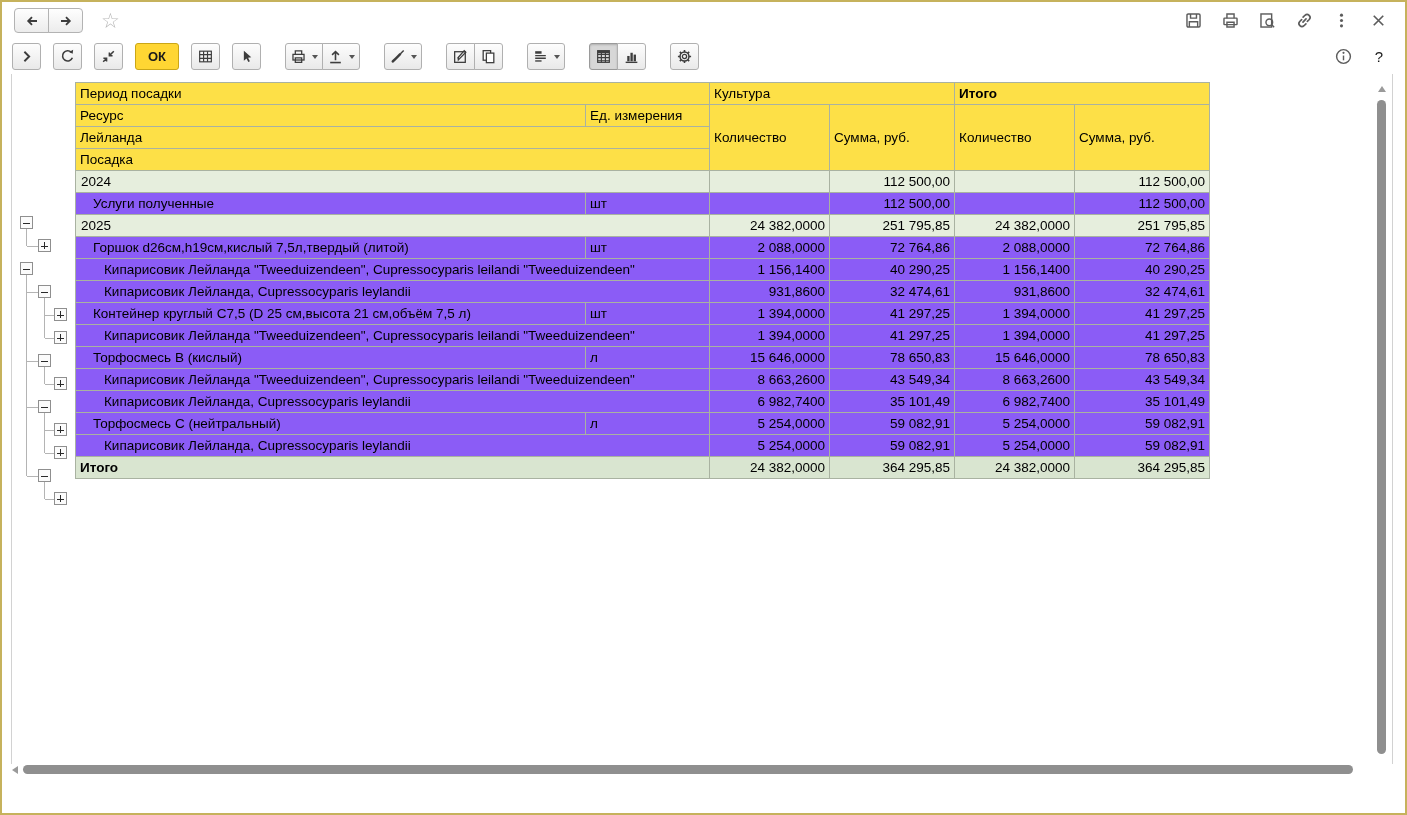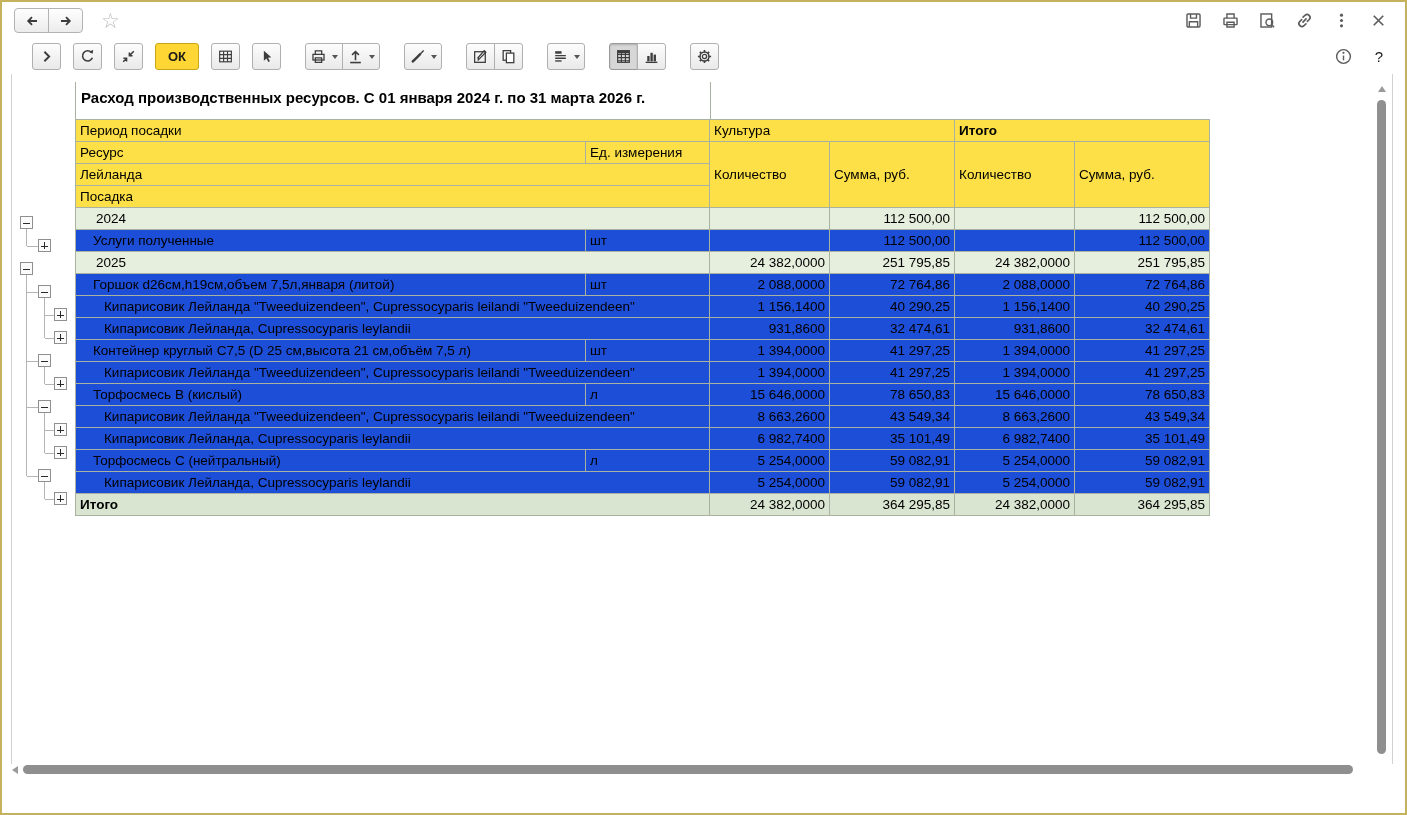--- a/index.html
+++ b/index.html
@@ -11,21 +11,21 @@
   .navbtn{width:35px;height:25px;box-sizing:border-box;border:1px solid #b3b3b3;background:linear-gradient(#fefefe,#ececec);display:flex;align-items:center;justify-content:center;color:#3c3c3c;cursor:pointer;}
   .navbtn:first-child{border-radius:4px 0 0 4px;}
   .navbtn:last-child{border-radius:0 4px 4px 0;margin-left:-1px;}
   .star{margin-left:18px;font-size:21px;color:#b9b9b9;line-height:1;}
   .wintitle{margin-left:14px;font-size:16px;color:#1a1a1a;}
   .titlebar-icons{margin-left:auto;display:flex;align-items:center;gap:15px;padding-right:16px;color:#5c5c5c;}
   .tb-icon{width:22px;height:22px;display:flex;align-items:center;justify-content:center;cursor:pointer;}
 
   
   .toolbar{position:absolute;left:0;top:37px;right:0;height:35px;background:#fff;display:flex;align-items:center;border-bottom:1px solid #e3e3e3;}
-  .tbar-inner{display:flex;align-items:center;margin-left:30px;}
+  .tbar-inner{display:flex;align-items:center;margin-left:10px;}
   .btn-group{display:flex;margin-right:12px;}
   .btn-group.gap-lg{margin-right:24px;}
   .btn{min-width:29px;height:27px;box-sizing:border-box;border:1px solid #b0b0b0;background:linear-gradient(#fdfdfd,#e9e9e9);border-radius:3px;display:flex;align-items:center;justify-content:center;color:#3d3d3d;cursor:pointer;padding:0 4px;}
   .btn + .btn{margin-left:-1px;border-radius:0 3px 3px 0;}
   .btn-group .btn:first-child{border-radius:3px 0 0 3px;}
   .btn-group .btn:only-child{border-radius:3px;}
   .btn.ok{background:#ffd633;border-color:#caa617;font-weight:bold;font-size:13px;color:#1a1a1a;padding:0 12px;}
   .btn.active{background:#d7d7d7;border-color:#9a9a9a;box-shadow:inset 0 1px 2px rgba(0,0,0,.18);}
   .caret{width:0;height:0;border-left:3.5px solid transparent;border-right:3.5px solid transparent;border-top:4px solid #555;margin-left:5px;}
   .toolbar-right{margin-left:auto;display:flex;align-items:center;gap:20px;padding-right:22px;color:#3d3d3d;}
@@ -40,24 +40,24 @@
   .report-title{position:relative;height:37px;box-sizing:border-box;border-left:1px solid #a9b2a1;font-weight:bold;font-size:15px;color:#000;}
   .report-title .vline{position:absolute;left:634px;top:0;bottom:0;border-left:1px solid #a9b2a1;}
   .report-title span{position:relative;display:inline-block;padding:7px 0 0 5px;white-space:nowrap;}
 
   table.grid{border-collapse:collapse;table-layout:fixed;width:1134px;font-size:13.5px;color:#000;}
   table.grid td{border:1px solid #a9b2a1;height:22px;padding:0 4px;overflow:hidden;white-space:nowrap;box-sizing:border-box;vertical-align:middle;}
   td.hdr{background:#fde047;vertical-align:top;padding-top:3px;}
   td.hdr.b{font-weight:bold;}
   td.num{text-align:right;}
   tr.bg-year td{background:#e6eedd;}
-  tr.bg-light td{background:#1d4ed8;}
+  tr.bg-light td{background:#8b5cf6;}
   tr.bg-total td{background:#d9e5d0;}
   tr.bg-total td.name{font-weight:bold;}
-  td.name.l1{padding-left:20px;}
+  td.name.l1{padding-left:5px;}
   td.name.l2{padding-left:17px;}
   td.name.l3{padding-left:28px;}
 
   .tree-svg{position:absolute;left:8px;top:137px;}
 
   
   .vscroll{position:absolute;left:1373px;top:8px;width:14px;height:683px;}
   .vscroll .arrow-up{position:absolute;left:3px;top:4px;width:0;height:0;border-left:4.5px solid transparent;border-right:4.5px solid transparent;border-bottom:6px solid #9a9a9a;cursor:pointer;}
   .vscroll .thumb{position:absolute;left:2px;top:18px;width:9px;height:654px;background:#8f8f8f;border-radius:5px;cursor:pointer;}
   .hscroll{position:absolute;left:8px;top:689px;width:1352px;height:14px;}
@@ -403,24 +403,20 @@
           <line x1="30.5" x2="37.5" y1="265" y2="265" stroke="#2a2a2a" shape-rendering="crispEdges"></line>
         </g>
         <g>
           <rect x="44" y="281.5" width="12" height="12" fill="#fbfbfb" stroke="#8f8f8f" shape-rendering="crispEdges"></rect>
           <line x1="46.5" x2="53.5" y1="288" y2="288" stroke="#2a2a2a" shape-rendering="crispEdges"></line>
           <line x1="50.5" x2="50.5" y1="284" y2="291" stroke="#2a2a2a" shape-rendering="crispEdges"></line>
         </g>
       </svg>
 
     <div class="table-block">
-      <div class="report-title">
-        <div class="vline"></div>
-        <span>Расход производственных ресурсов. С 01 января 2024 г. по 31 марта 2026 г.</span>
-      </div>
       <table class="grid">
         <colgroup>
           <col style="width:510px">
             <col style="width:124px">
             <col style="width:120px">
             <col style="width:125px">
             <col style="width:120px">
             <col style="width:135px">
         </colgroup>
         <tbody>
@@ -461,21 +457,21 @@
               <td class="num">112 500,00</td>
             </tr>
             <tr class="bg-year">
               <td class="name l1" colspan="2">2025</td>
               <td class="num">24 382,0000</td>
               <td class="num">251 795,85</td>
               <td class="num">24 382,0000</td>
               <td class="num">251 795,85</td>
             </tr>
             <tr class="bg-light">
-              <td class="name l2">Горшок d26см,h19см,объем 7,5л,января (литой)</td>
+              <td class="name l2">Горшок d26см,h19см,кислый 7,5л,твердый (литой)</td>
               <td>шт</td>
               <td class="num">2 088,0000</td>
               <td class="num">72 764,86</td>
               <td class="num">2 088,0000</td>
               <td class="num">72 764,86</td>
             </tr>
             <tr class="bg-light">
               <td class="name l3" colspan="2">Кипарисовик Лейланда "Tweeduizendeen", Cupressocyparis leilandi "Tweeduizendeen"</td>
               <td class="num">1 156,1400</td>
               <td class="num">40 290,25</td>

